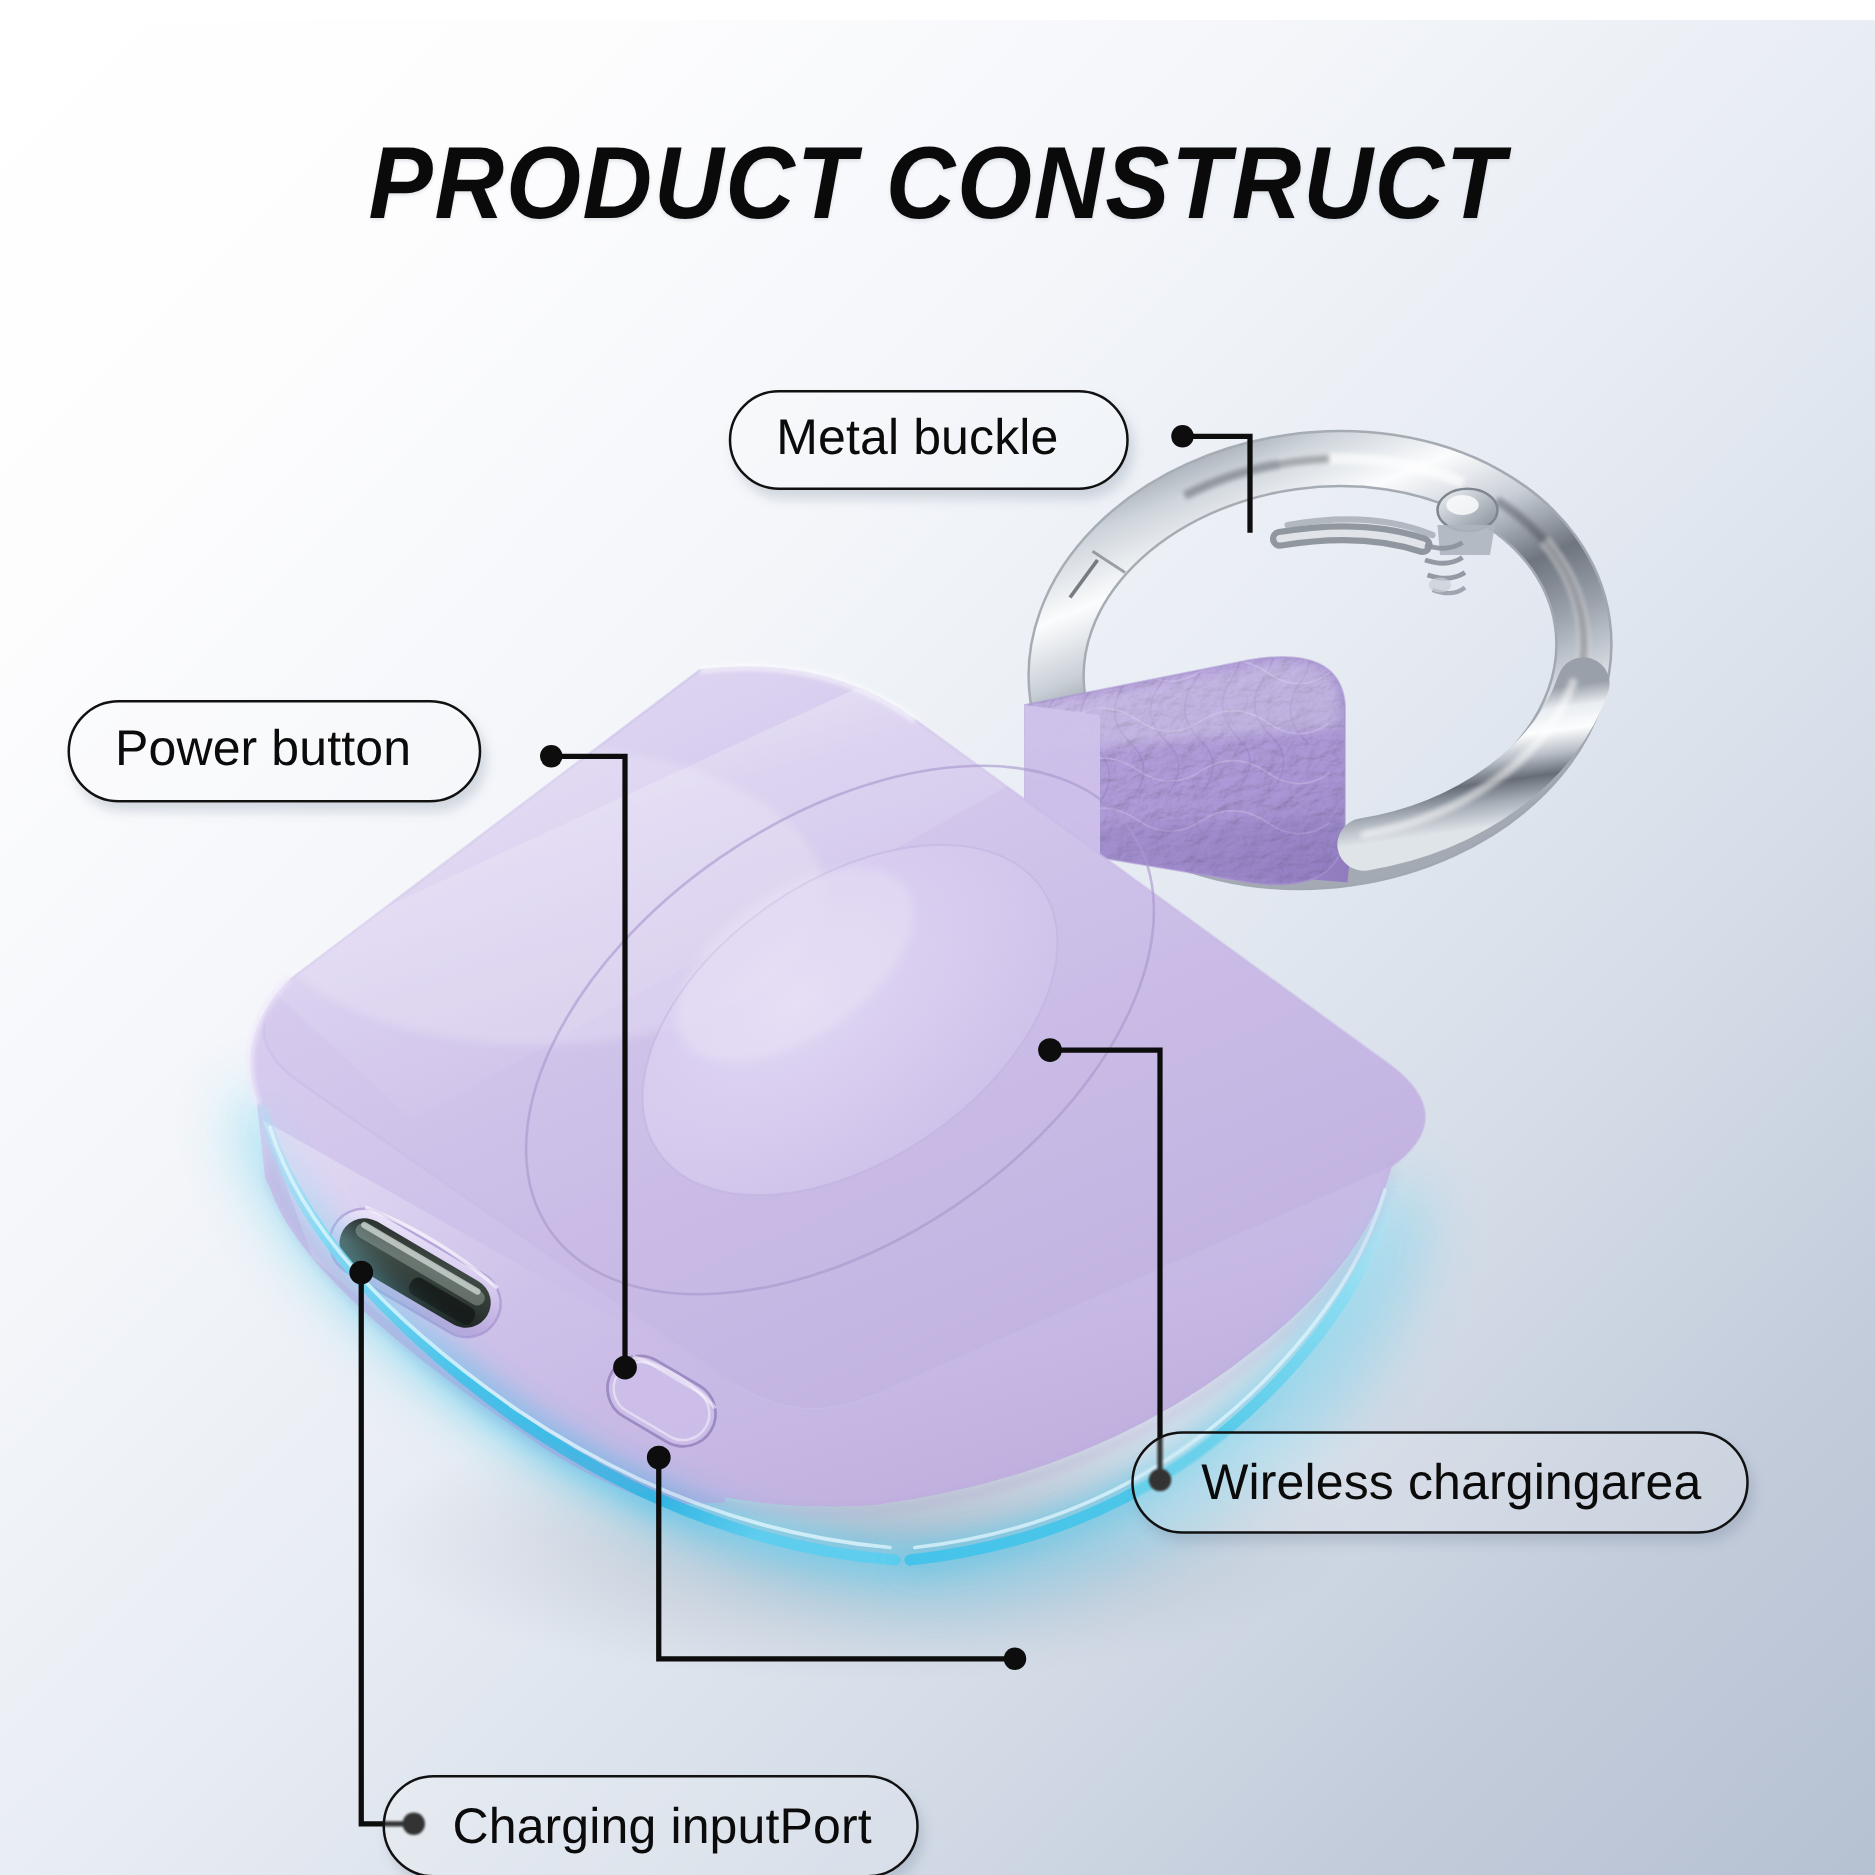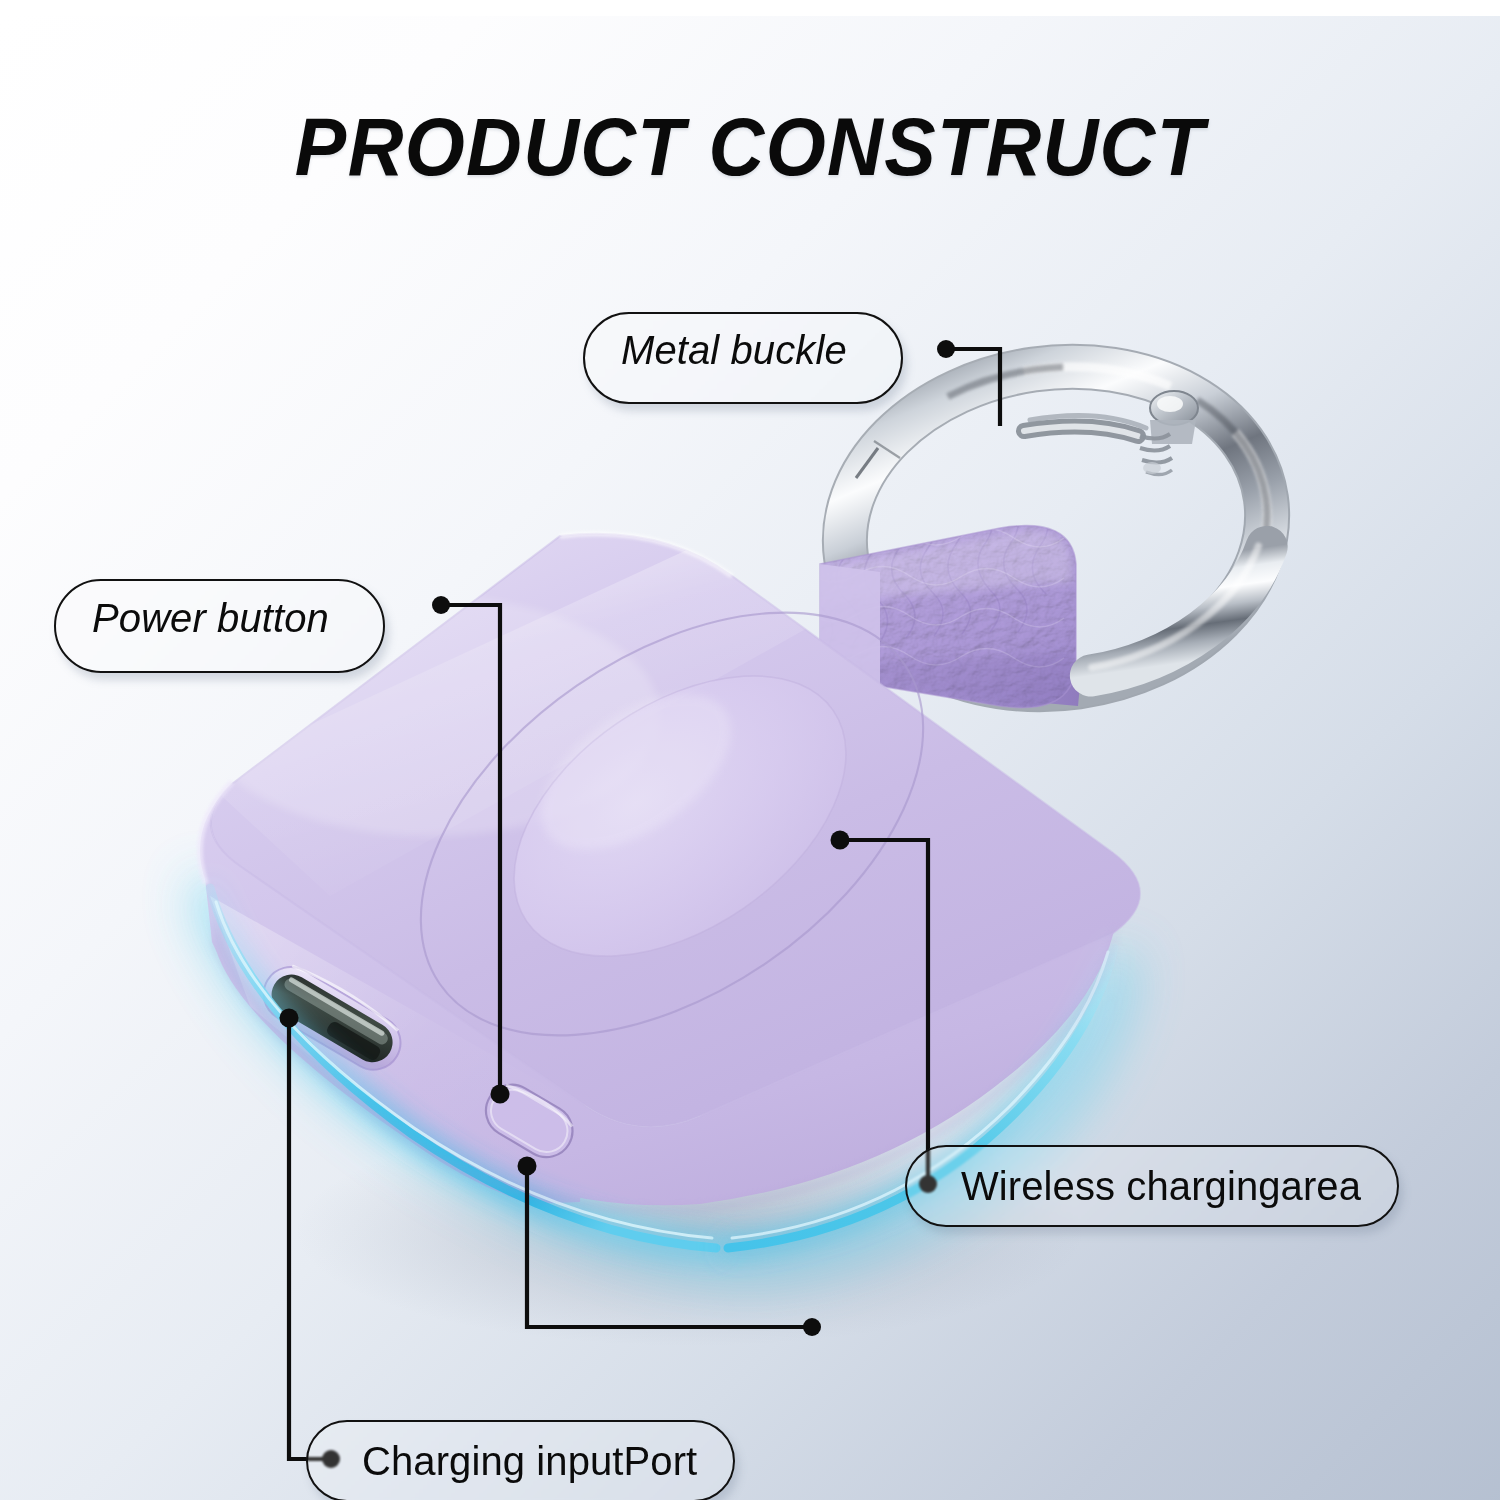--- a/index.html
+++ b/index.html
@@ -50,25 +50,25 @@
     font-family:"Liberation Sans", sans-serif;
     font-size:40px;
     font-weight:400;
     letter-spacing:.1px;
     white-space:nowrap;
     box-shadow:4px 7px 9px rgba(110,122,145,.26);
     -webkit-backdrop-filter:blur(1px);
     backdrop-filter:blur(1px);
   }
   .pill span{ line-height:1; display:block; }
-  .pill.pad-r{ padding:0 54px 16px 36px;font-style:italic; }
+  .pill.pad-r{ padding:0 54px 4px 36px; }
   .pill.pad-l{ padding:0 36px 0 54px; }
 
   #pill-metal   { left:583px;  top:296px;  height:72px; }
-  #pill-power   { left:54px;   top:563px;  height:74px; }
+  #pill-power   { left:54px;   top:544px;  height:74px; }
   #pill-wireless{ left:905px;  top:1129px; height:78px; }
   #pill-indic   { left:787px;  top:1272px; height:78px; }
   #pill-charge  { left:306px;  top:1404px; height:78px; }
 </style>
 </head>
 <body>
 
 <div id="stage">
 
   <div class="title">PRODUCT CONSTRUCT</div>

